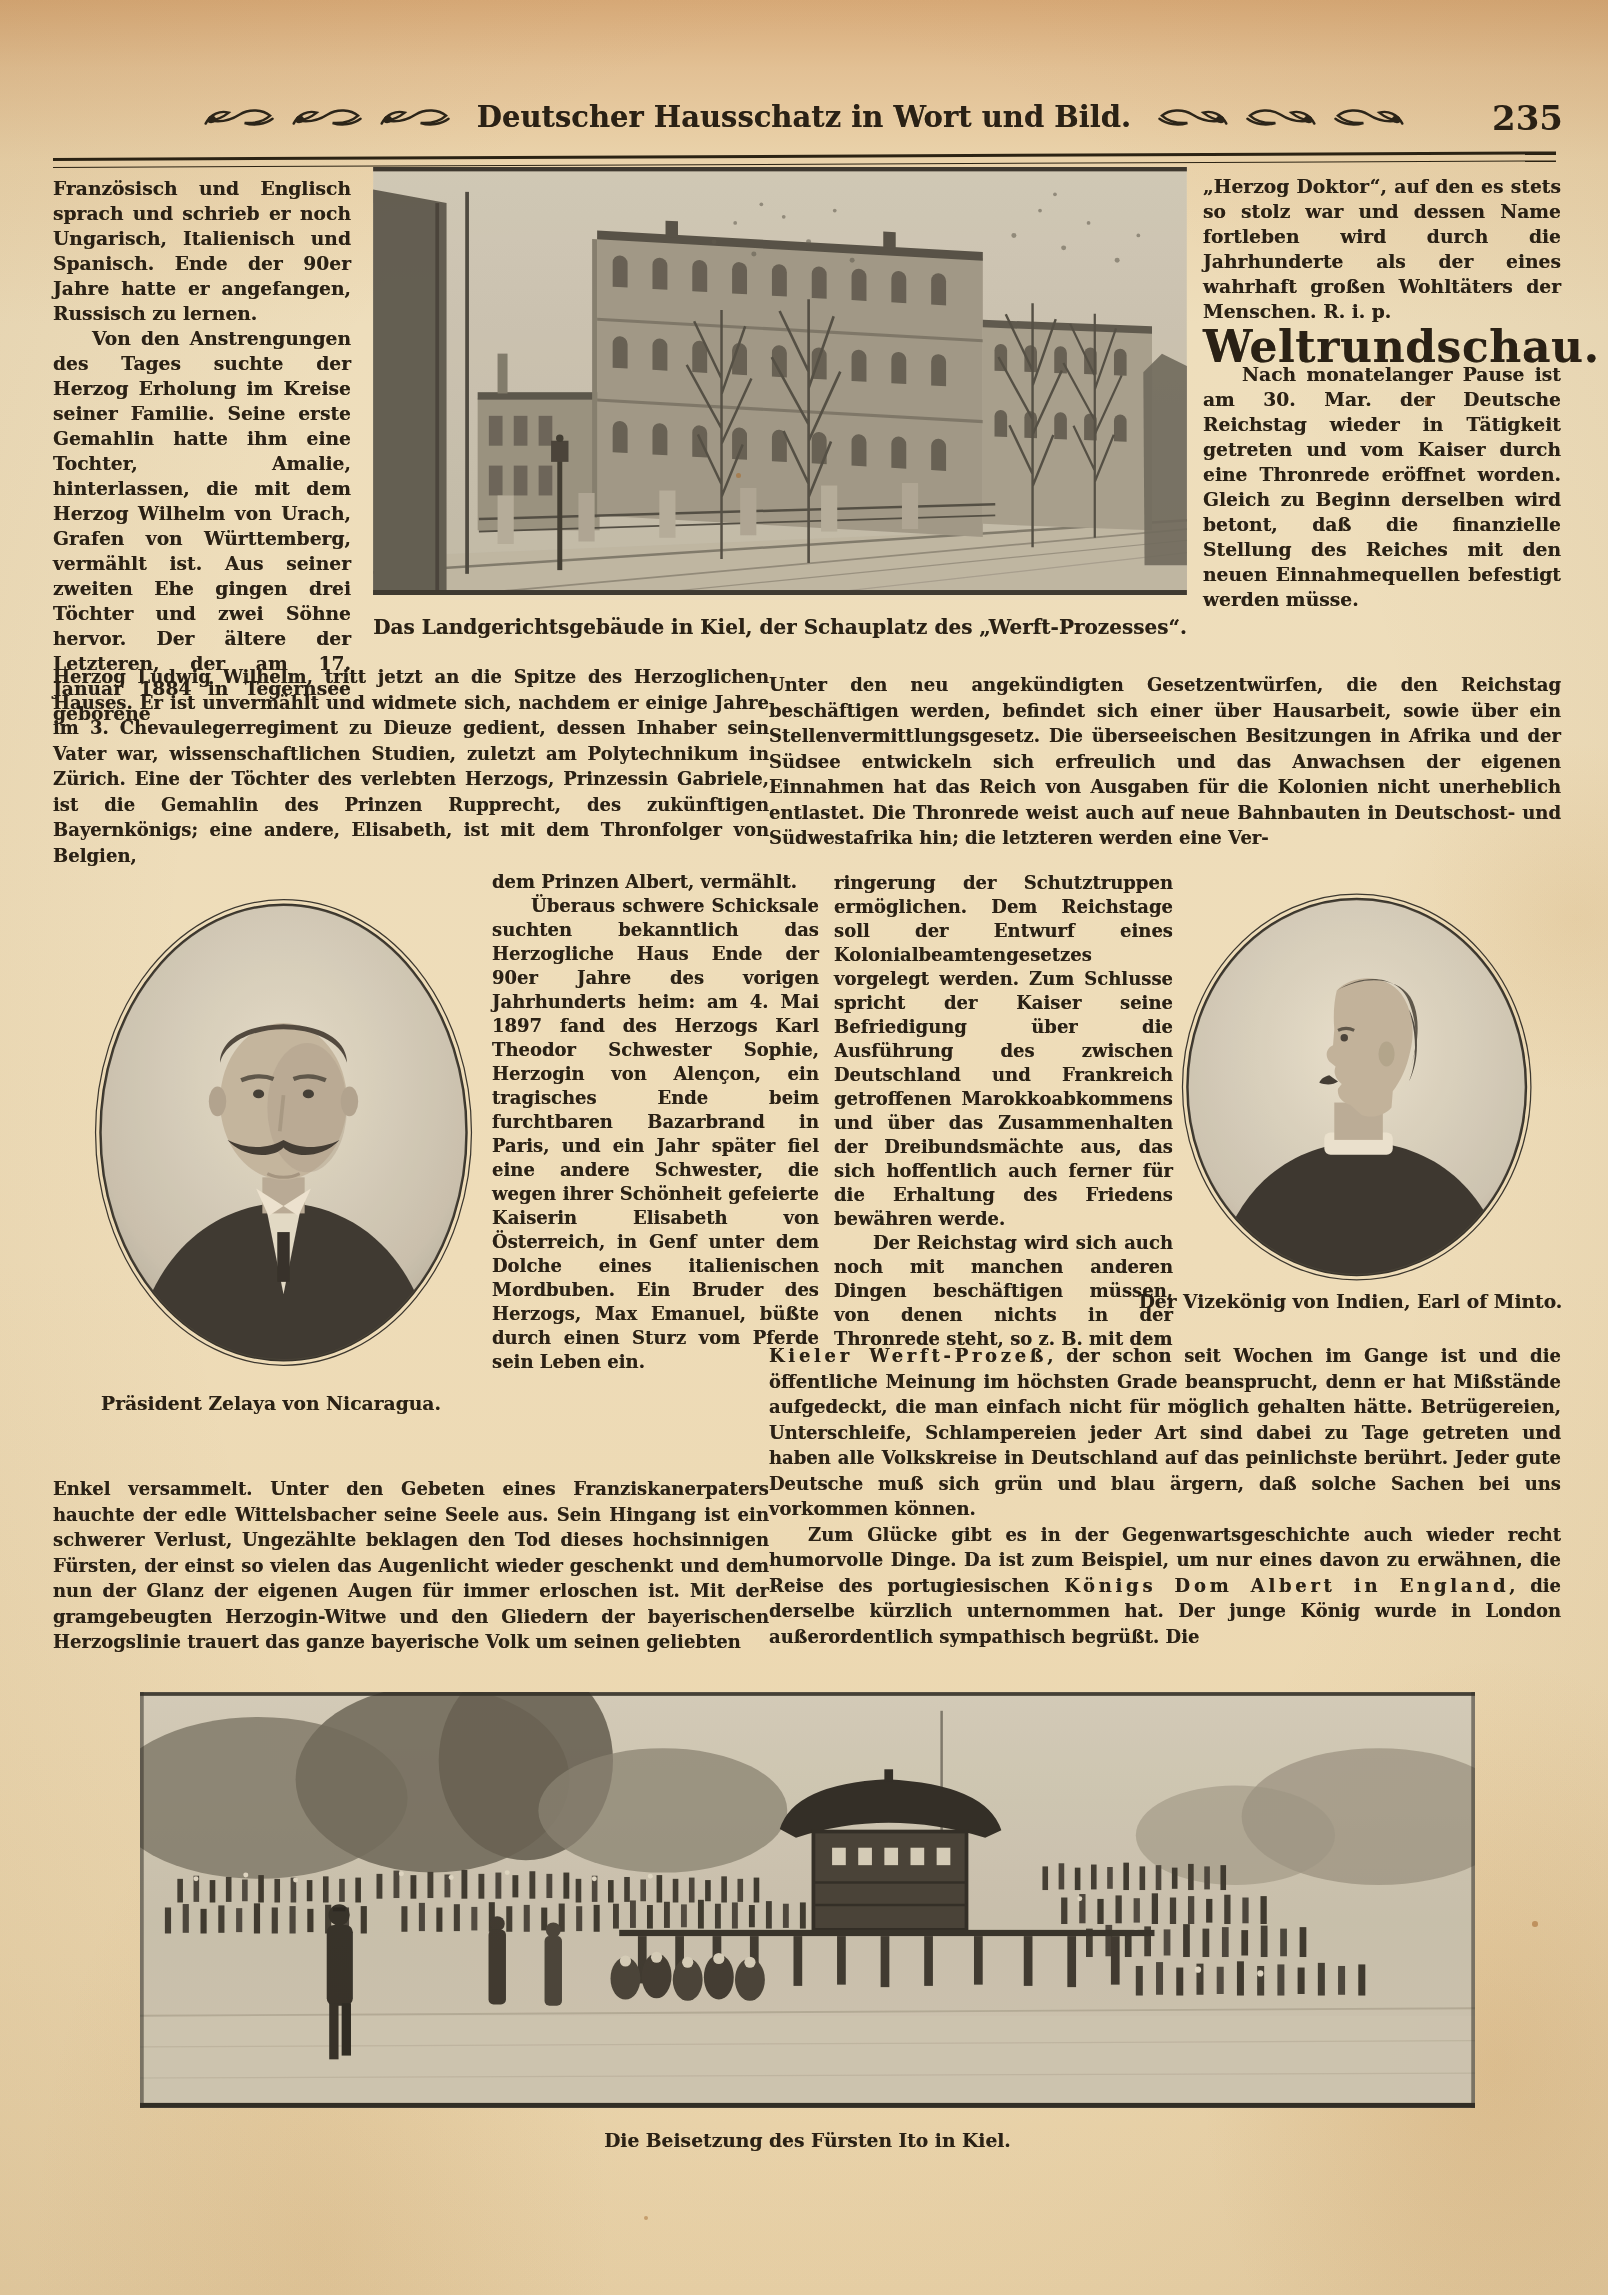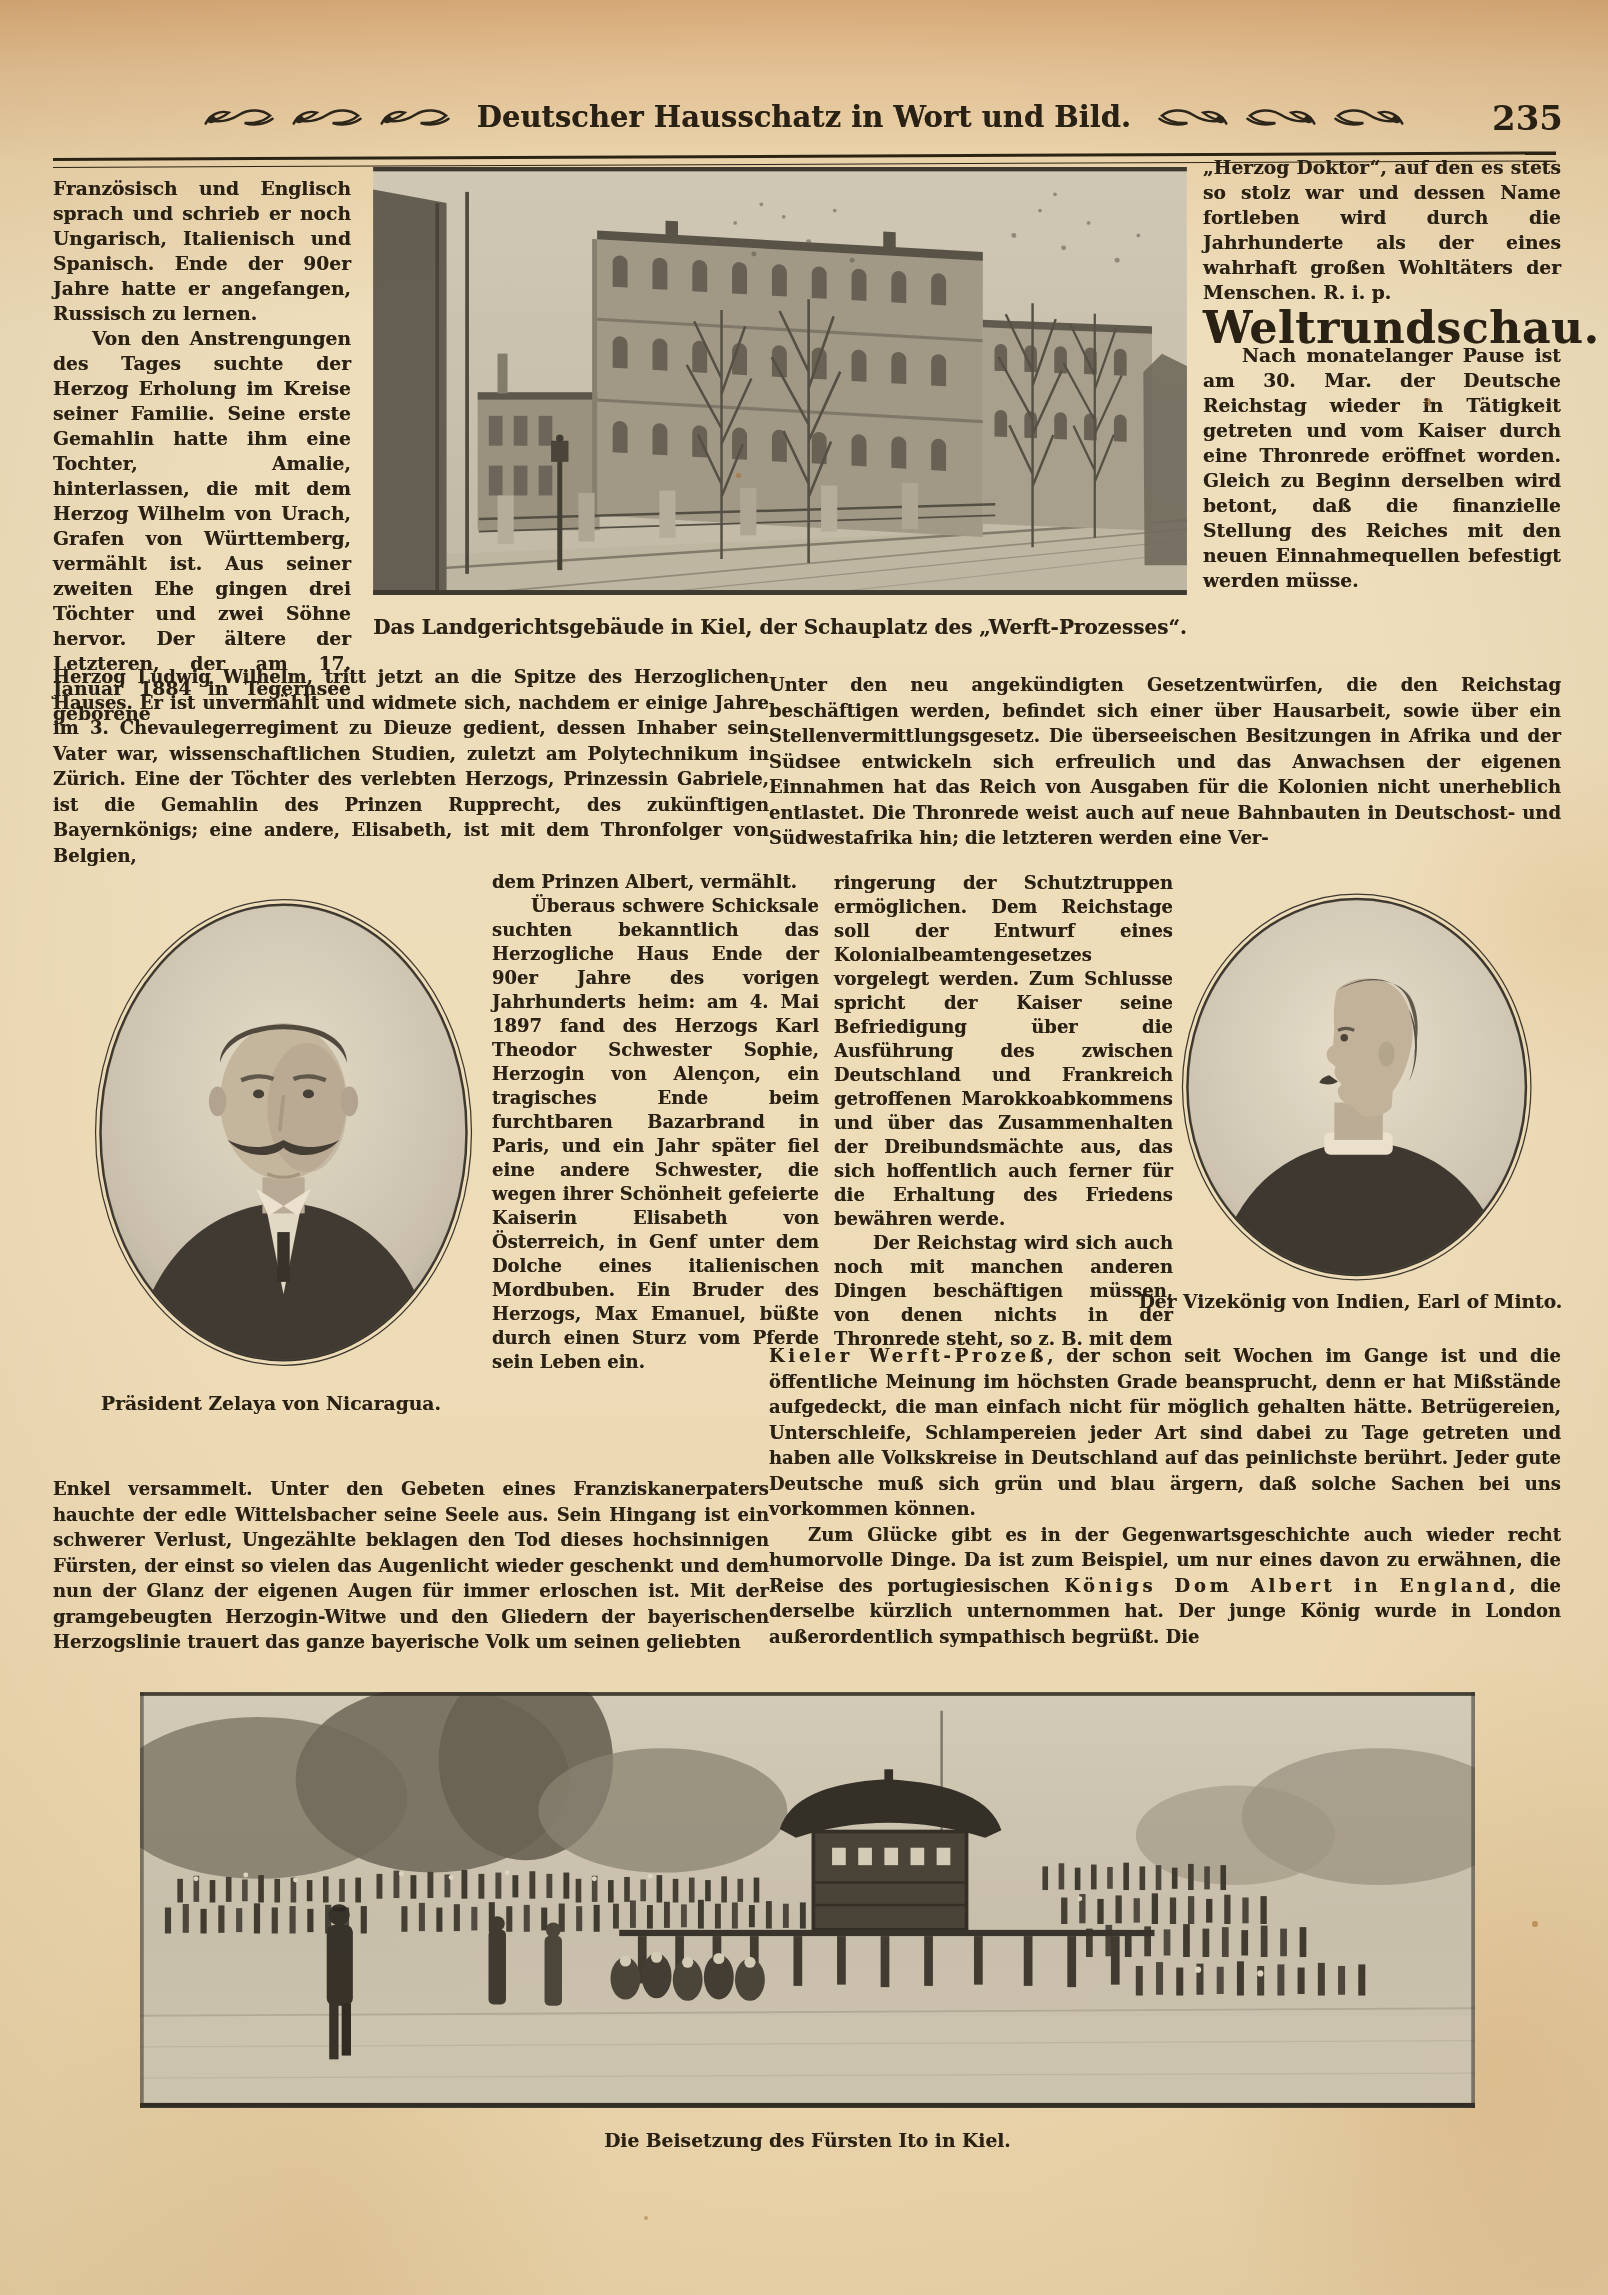--- a/index.html
+++ b/index.html
@@ -233,21 +233,21 @@
       <polygon points="1240,640 1238,330 1268,300 1308,320 1308,640" fill="#5a554b" opacity="0.9"></polygon>
 
       <rect x="0" y="0" width="1308" height="7" fill="#211d16"></rect>
       <rect x="0" y="680" width="1308" height="8" fill="#211d16"></rect>
       <rect x="0" y="0" width="1308" height="688" fill="#d7bb90" opacity="0.12"></rect>
     </svg>
   </figure>
   <div class="cap" style="left:373px;top:615px;width:814px;font-size:20px;">Das Landgerichtsgebäude in Kiel, der Schauplatz des „Werft-Prozesses“.</div>
 
   
-  <section class="abs t sz-a" style="left:1203px;top:155px;width:358px;">
+  <section class="abs t sz-a" style="left:1203px;top:174px;width:358px;">
     <p>„Herzog Doktor“, auf den es stets so stolz war und dessen Name fortleben wird durch die Jahrhunderte als der eines wahrhaft großen Wohltäters der Menschen.  R. i. p.</p>
     <h2 class="wrh">Weltrundschau.</h2>
     <p class="ind">Nach monatelanger Pause ist am 30. Mar. der Deutsche Reichstag wieder in Tätigkeit getreten und vom Kaiser durch eine Thronrede eröffnet worden. Gleich zu Beginn derselben wird betont, daß die finanzielle Stellung des Reiches mit den neuen Einnahmequellen befestigt werden müsse.</p>
   </section>
 
   
   <section class="abs t sz-b" style="left:53px;top:664px;width:716px;">
     <p>Herzog Ludwig Wilhelm, tritt jetzt an die Spitze des Herzoglichen Hauses. Er ist unvermählt und widmete sich, nachdem er einige Jahre im 3. Chevaulegerregiment zu Dieuze gedient, dessen Inhaber sein Vater war, wissenschaftlichen Studien, zuletzt am Polytechnikum in Zürich. Eine der Töchter des verlebten Herzogs, Prinzessin Gabriele, ist die Gemahlin des Prinzen Rupprecht, des zukünftigen Bayernkönigs; eine andere, Elisabeth, ist mit dem Thronfolger von Belgien,</p>
   </section>
 

